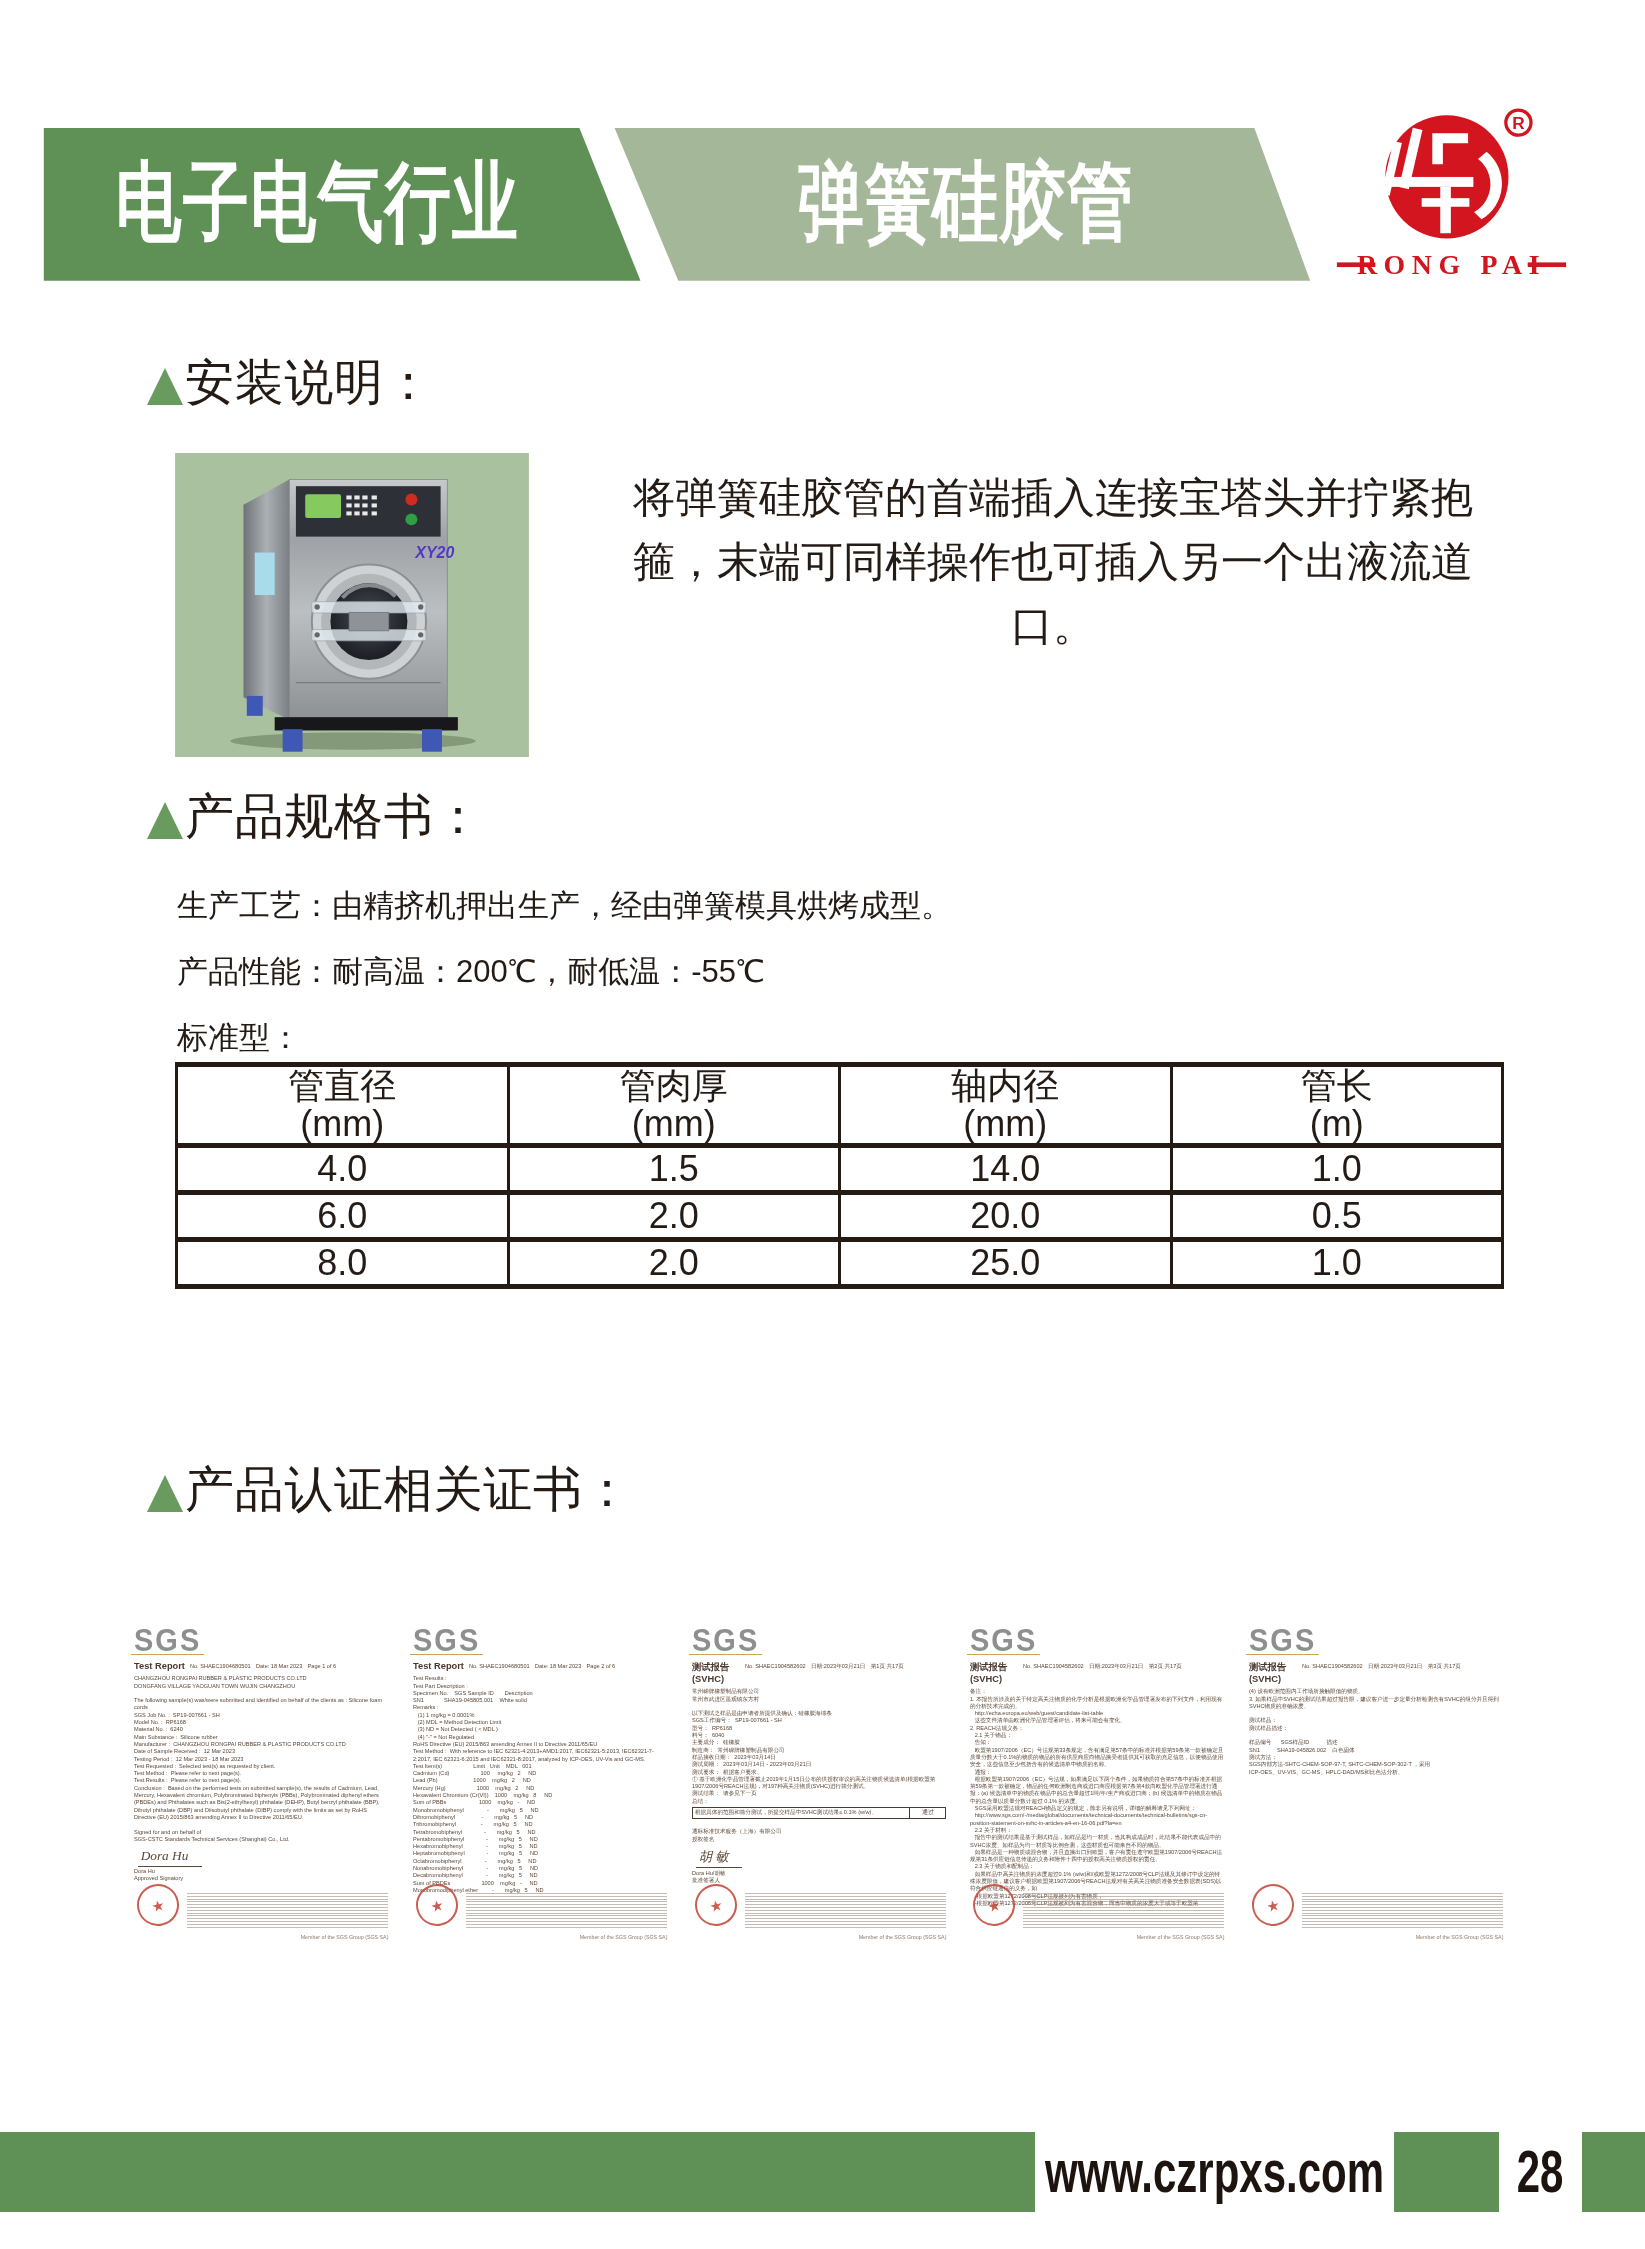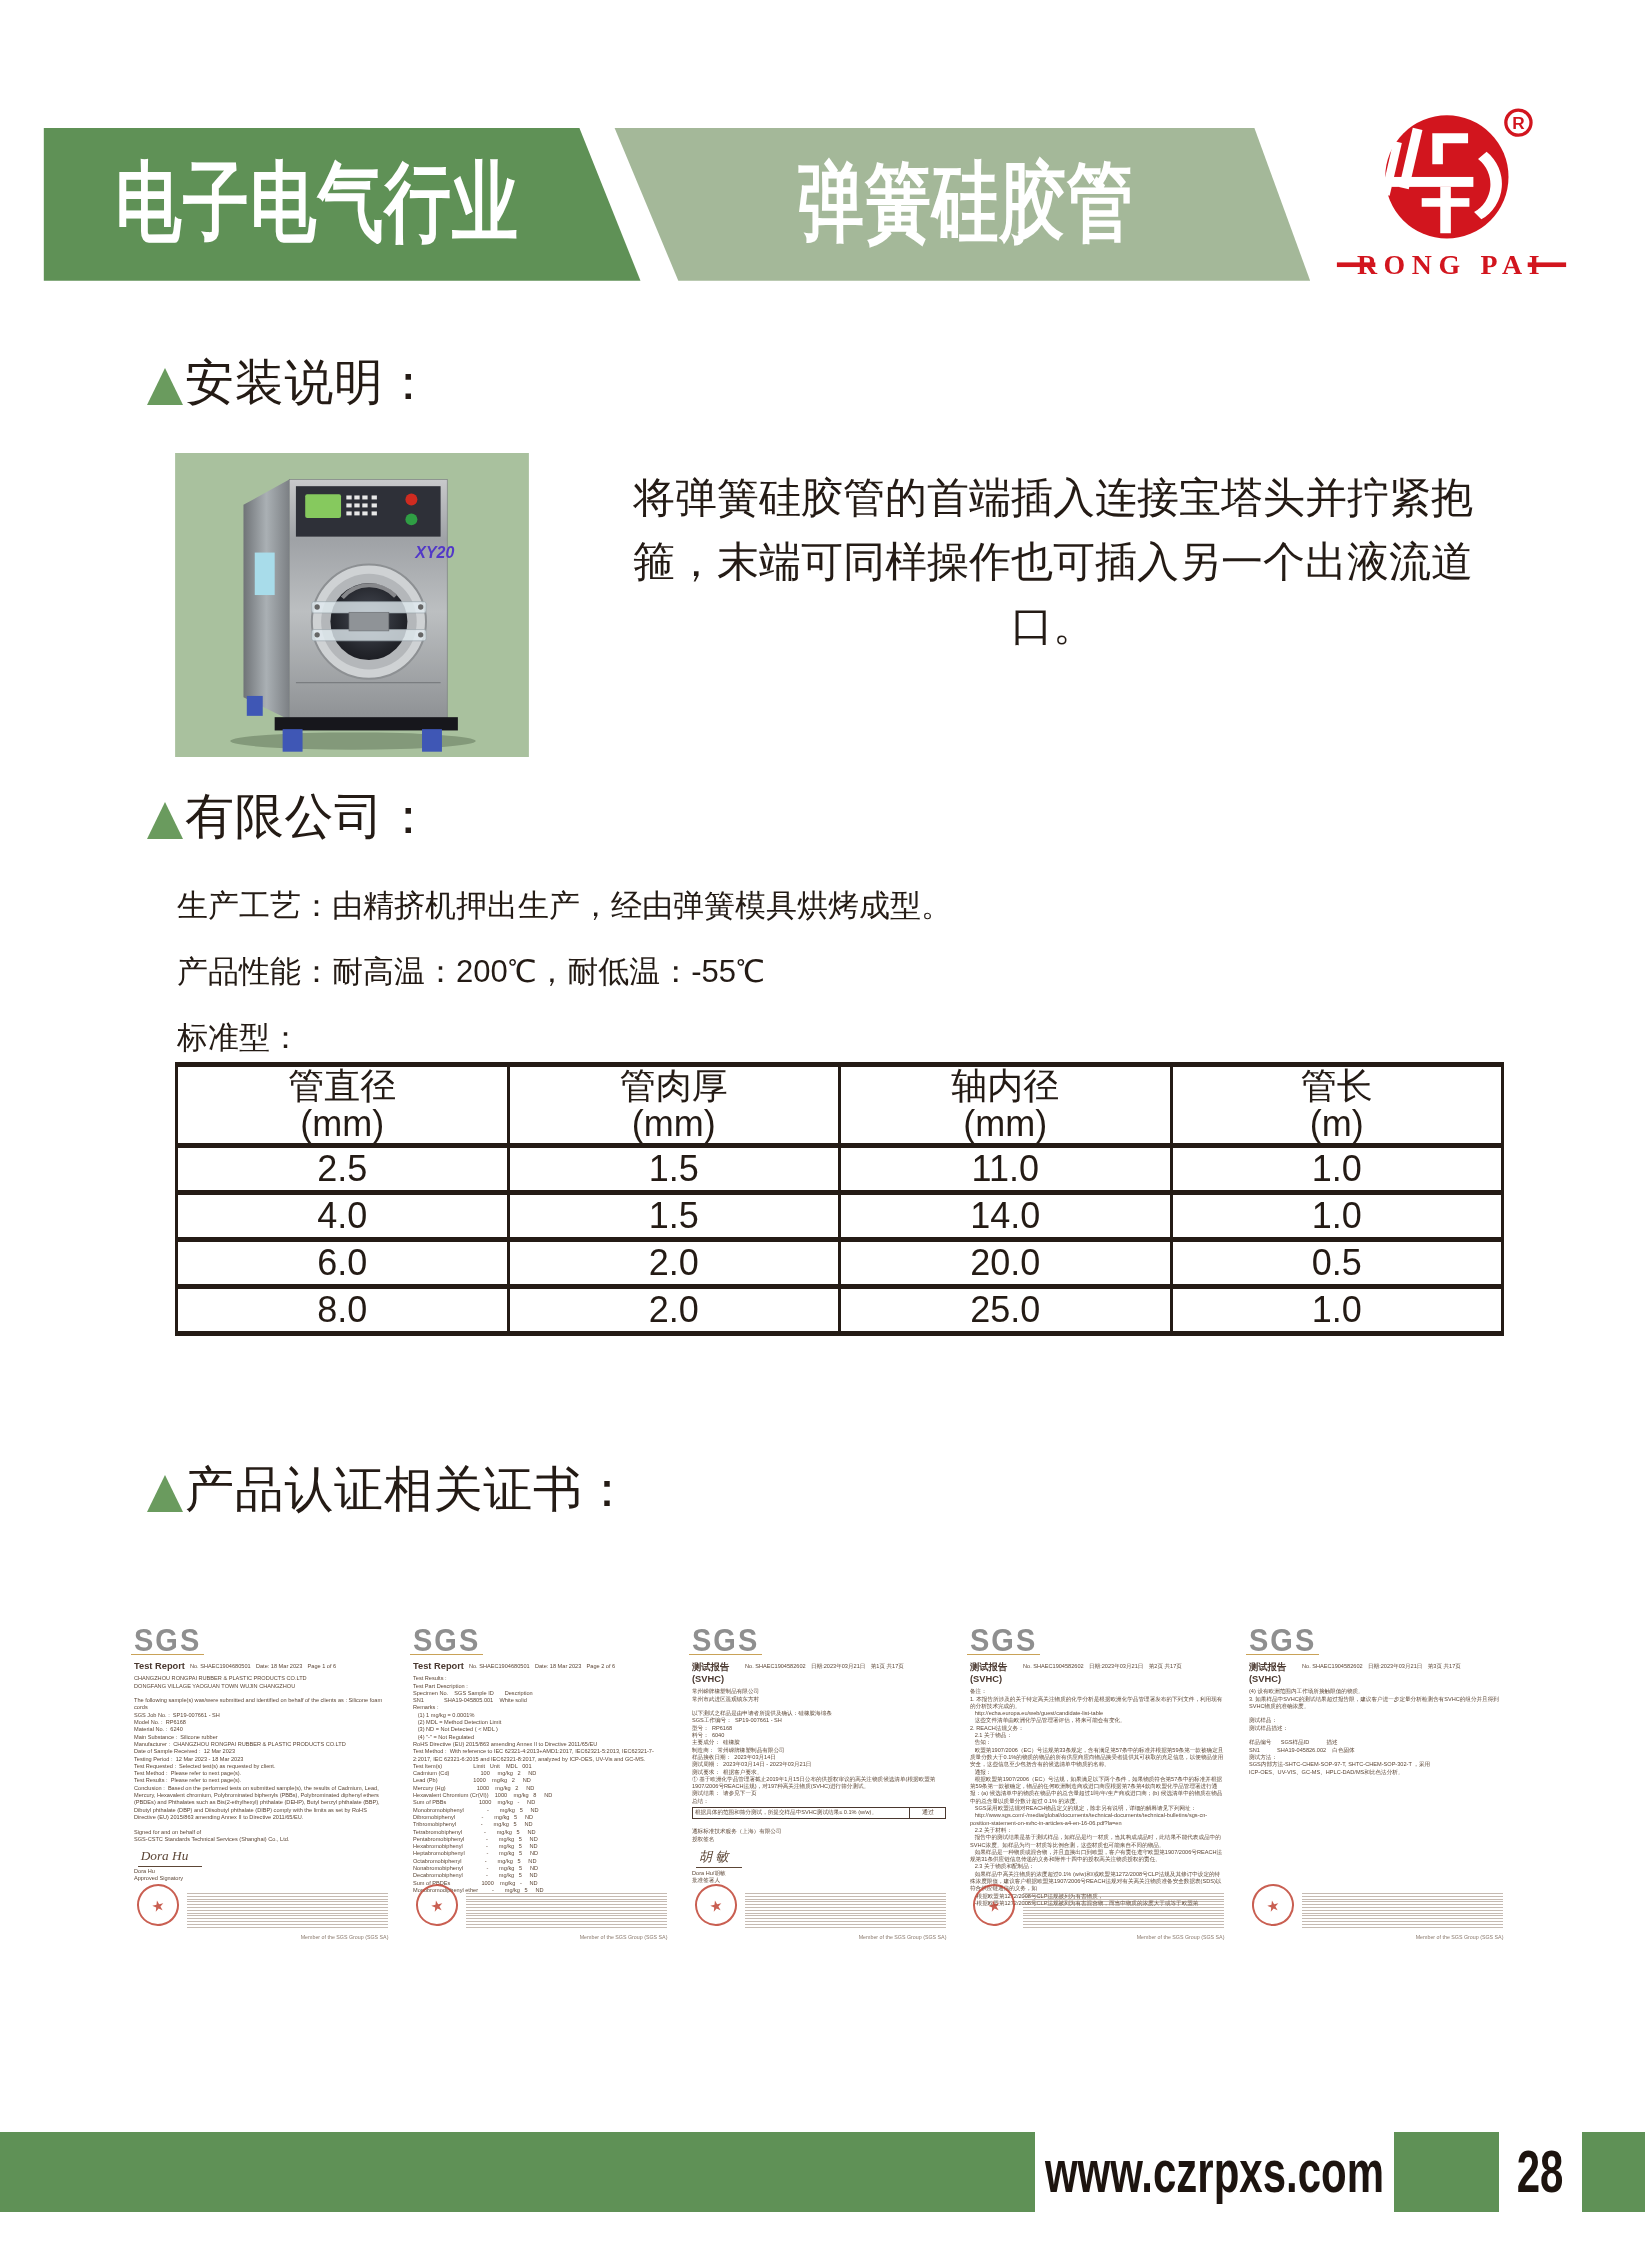--- a/index.html
+++ b/index.html
@@ -171,21 +171,21 @@
     <rect x="150" y="398" width="276" height="20" fill="#17171c"></rect>
     <rect x="162" y="416" width="30" height="34" fill="#3f57b5"></rect>
     <rect x="372" y="416" width="30" height="34" fill="#3f57b5"></rect>
     <rect x="108" y="366" width="24" height="30" fill="#3f57b5"></rect>
   </svg>
 
   <div class="install-par">将弹簧硅胶管的首端插入连接宝塔头并拧紧抱箍，末端可同样操作也可插入另一个出液流道口。</div>
 
   <div class="sec-head" id="head-spec">
     <span class="tri"></span>
-    <span class="txt">有限公司：</span>
+    <span class="txt">产品规格书：</span>
   </div>
   <div class="spec-lines">
     <div>生产工艺：由精挤机押出生产，经由弹簧模具烘烤成型。</div>
     <div>产品性能：耐高温：200℃，耐低温：-55℃</div>
     <div>标准型：</div>
   </div>
 
   <table class="spec-table">
     <colgroup>
         <col style="width:25%">
@@ -207,26 +207,20 @@
           <div>轴内径</div>
             <div>(mm)</div>
           </th>
         <th>
           <div>管长</div>
             <div>(m)</div>
           </th>
       </tr>
     </thead>
     <tbody>
-      <tr>
-        <td>2.5</td>
-          <td>1.5</td>
-        <td>11.0</td>
-          <td>1.0</td>
-        </tr>
       <tr>
         <td>4.0</td>
           <td>1.5</td>
         <td>14.0</td>
           <td>1.0</td>
         </tr>
       <tr>
         <td>6.0</td>
           <td>2.0</td>
         <td>20.0</td>

